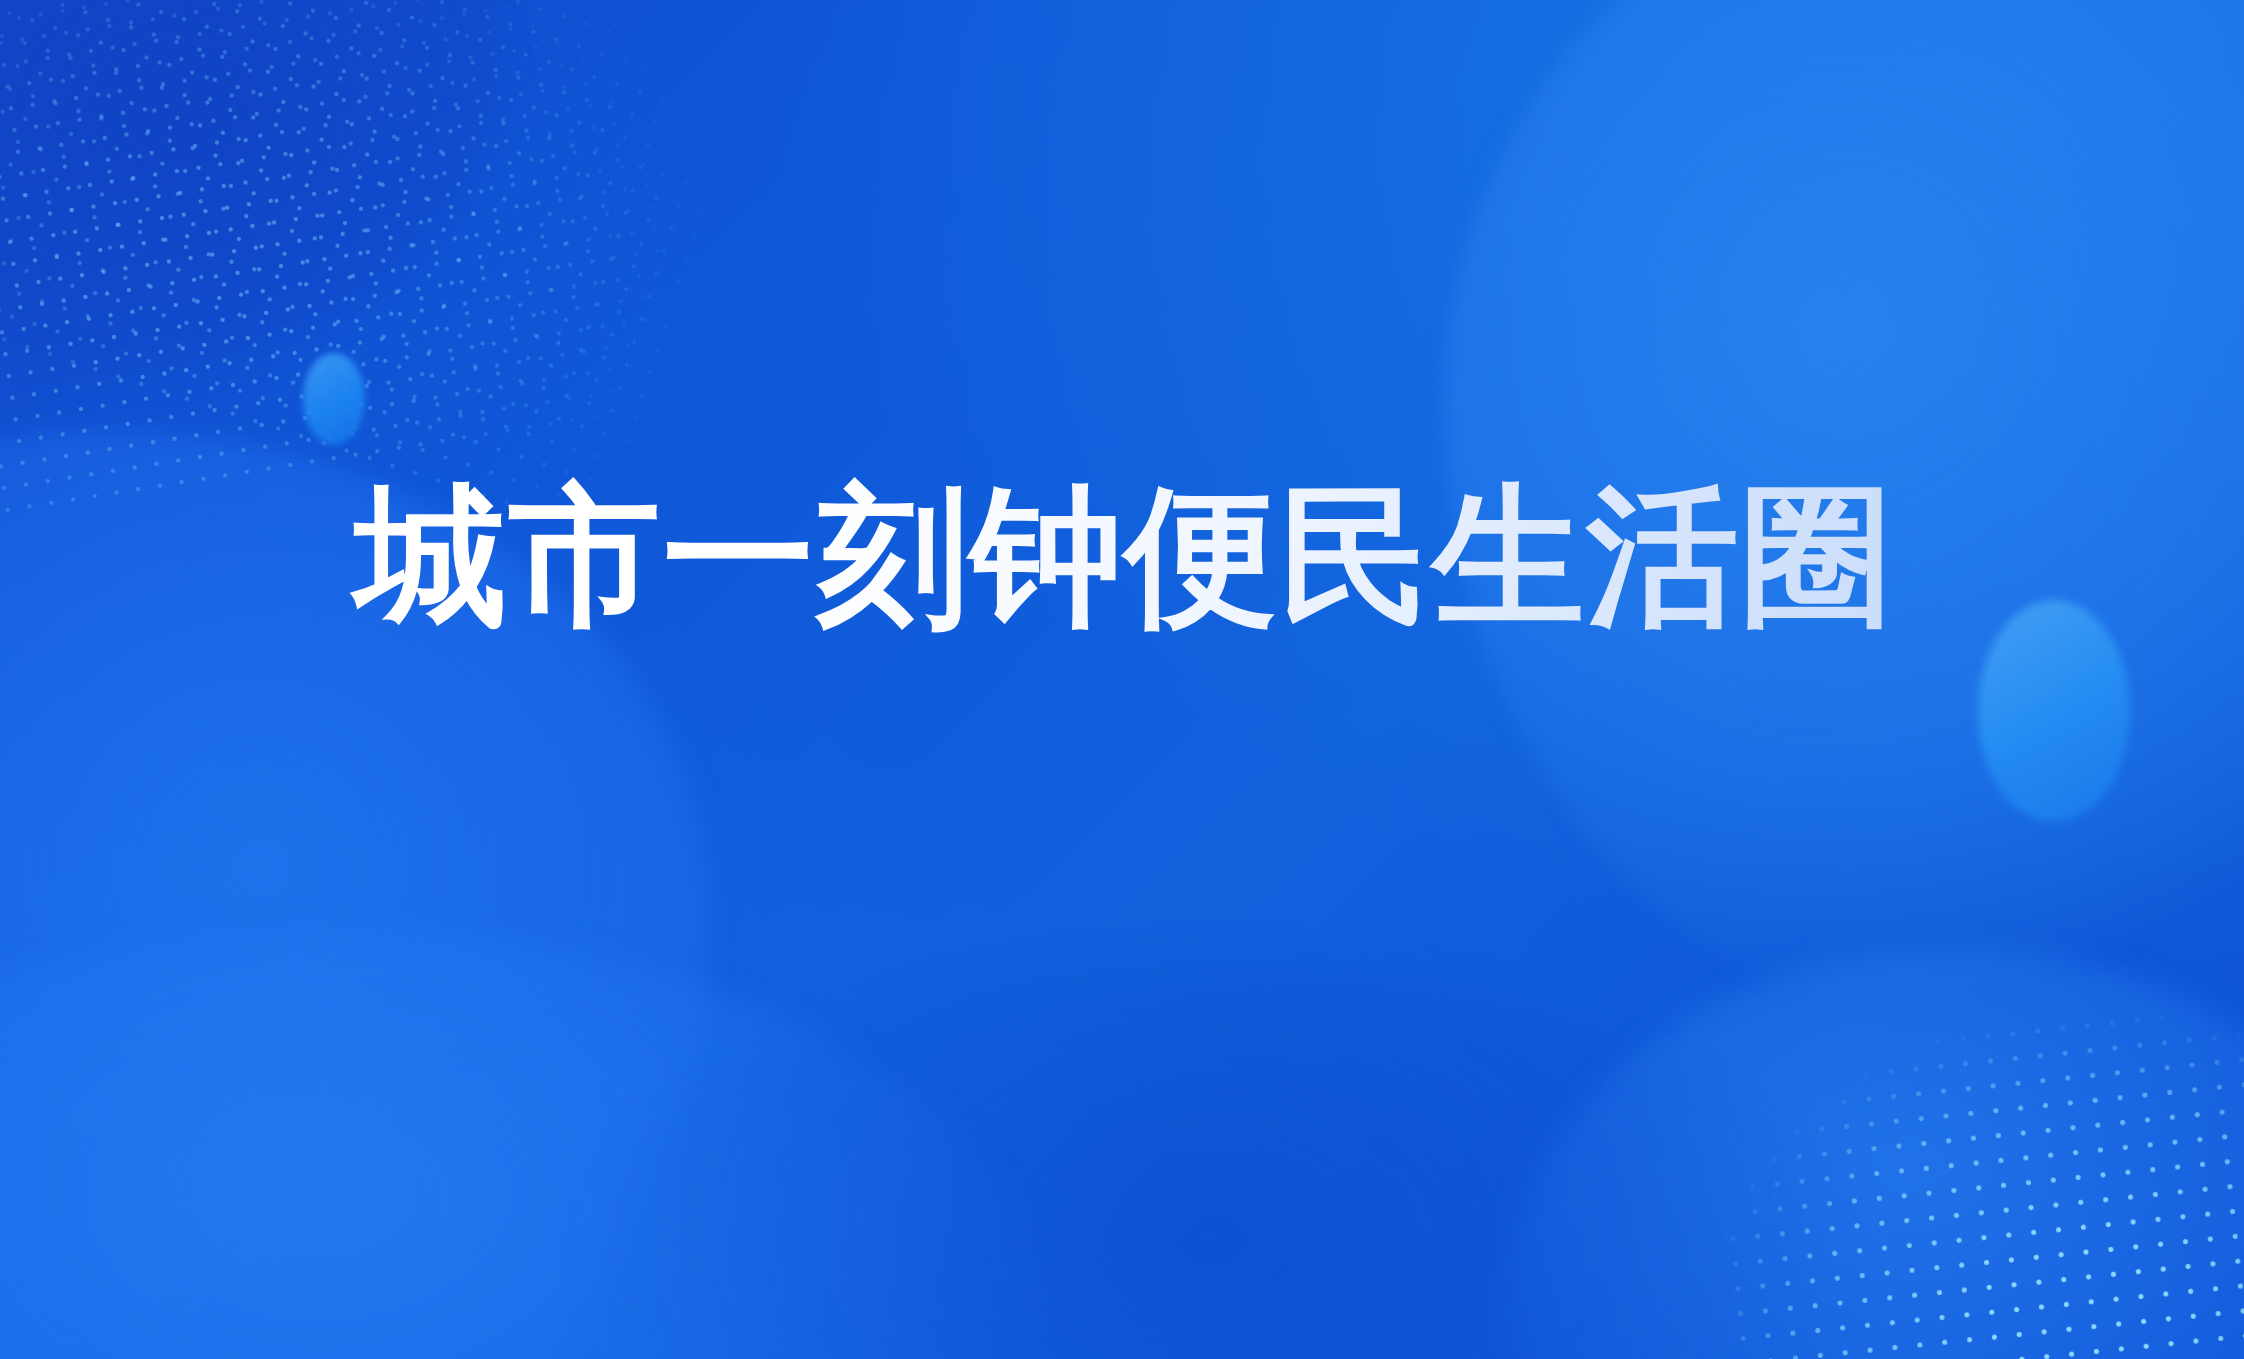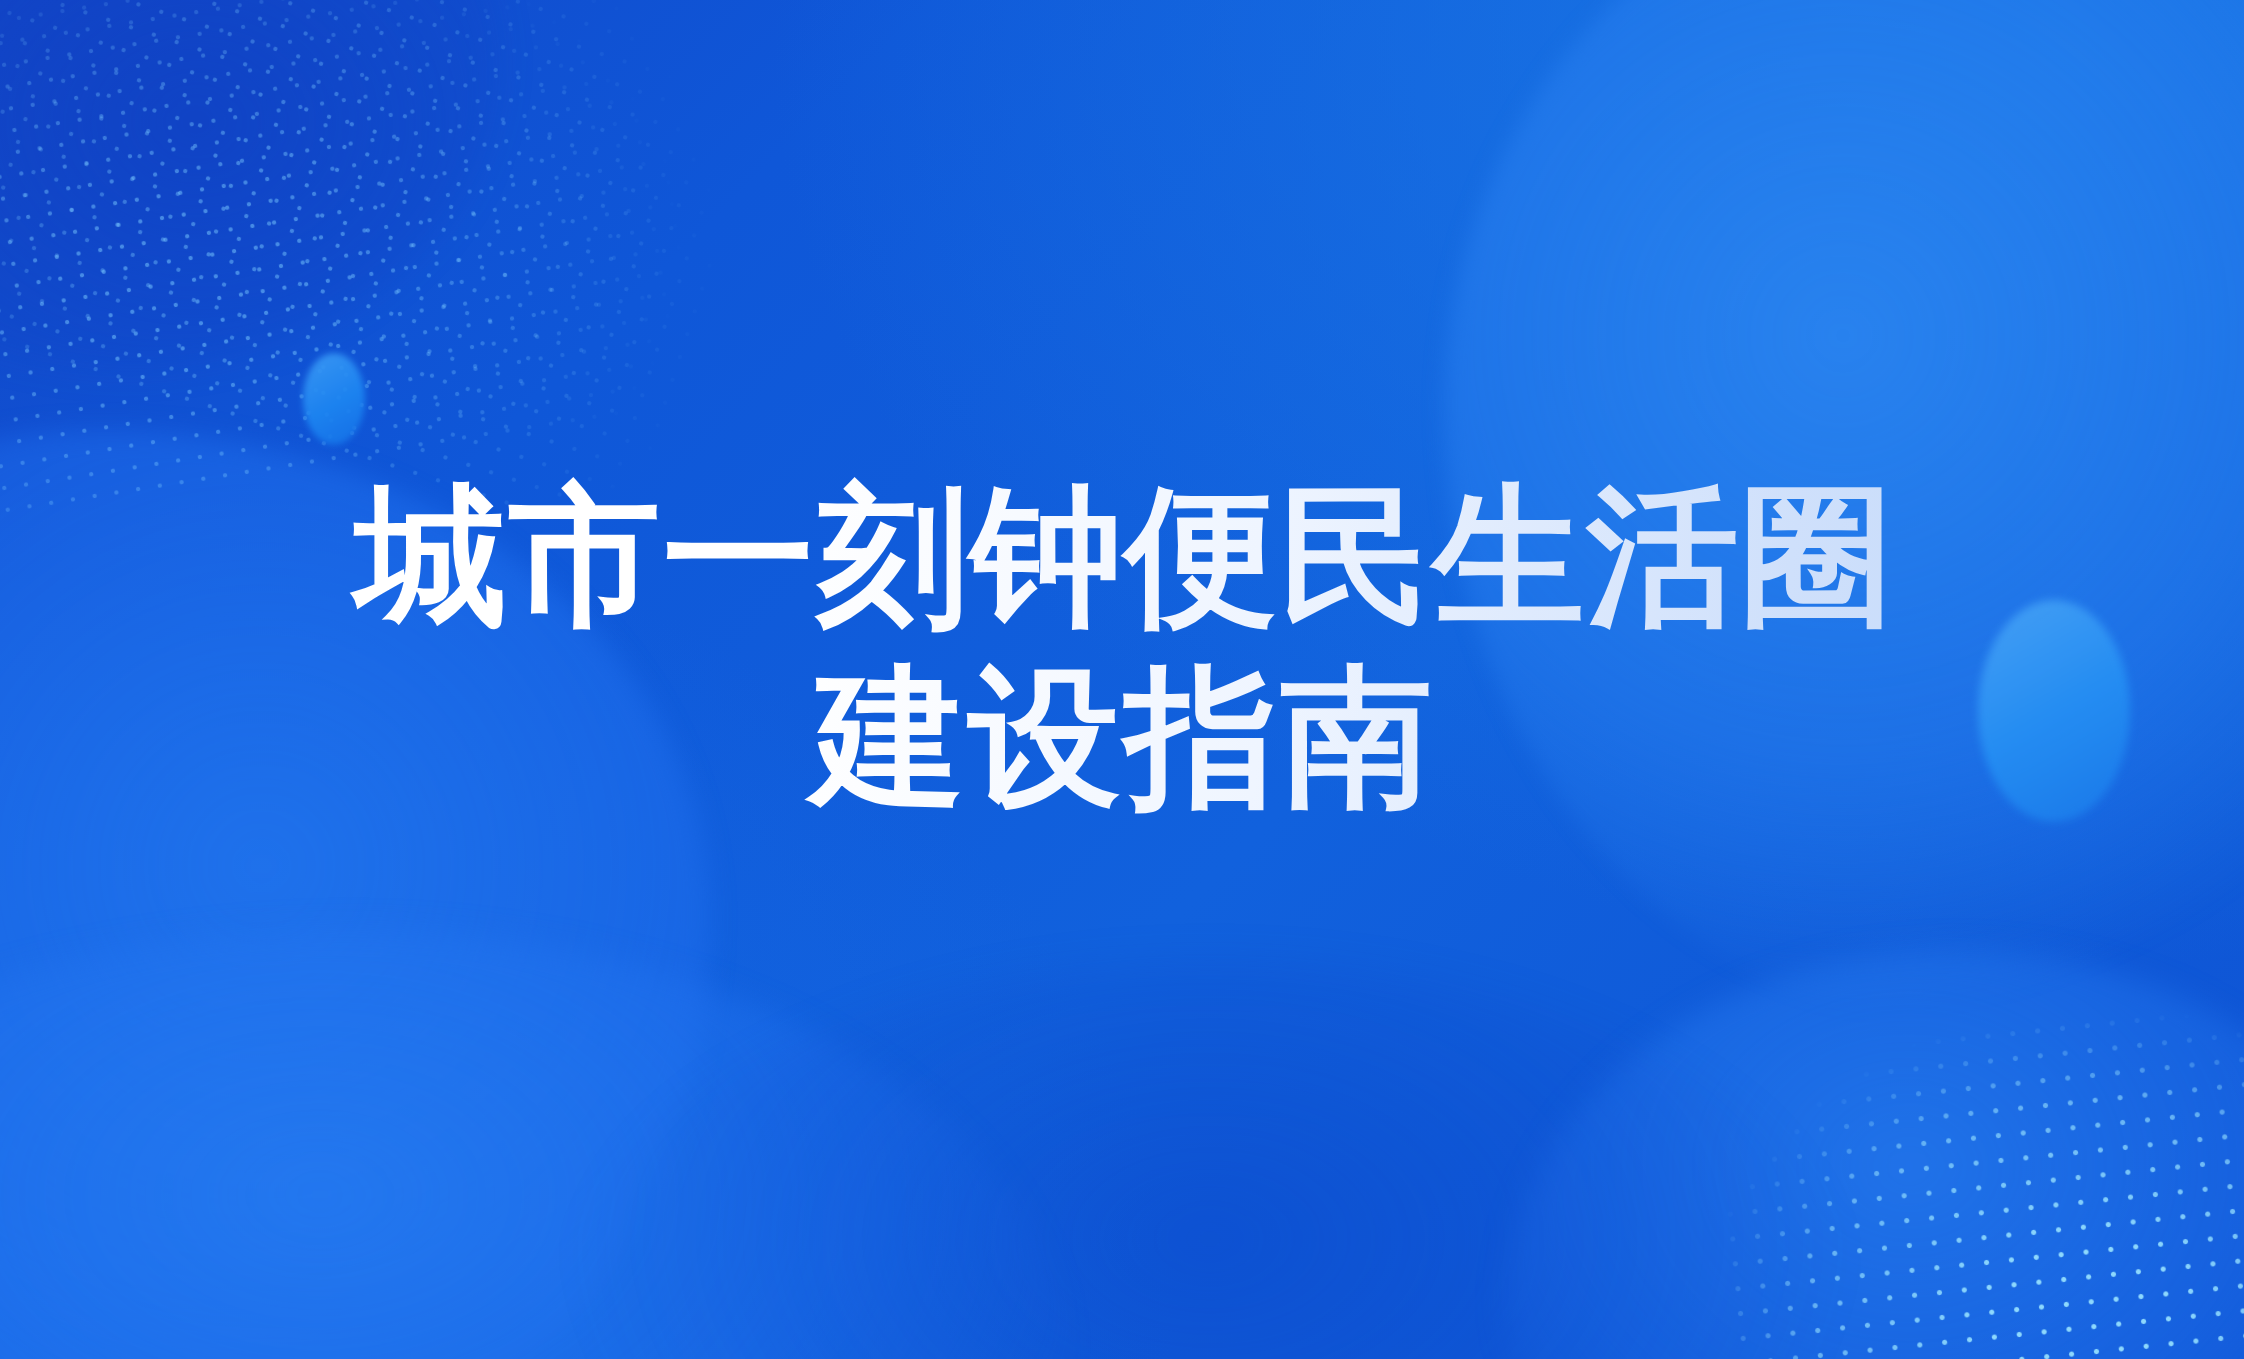--- a/index.html
+++ b/index.html
@@ -163,16 +163,15 @@
 
   <div class="dots dots-tl"></div>
   <div class="dots dots-tl2"></div>
   <div class="dots dots-br"></div>
 
   <div class="blob dot-ellipse-left"></div>
   <div class="blob dot-ellipse-right"></div>
 
   <div id="title-block">
     <span class="title-line title-line-1">城市一刻钟便民生活圈</span>
-    <span class="title-line title-line-2">建设指南</span>
   </div>
 
 </div>
 
 </body></html>

